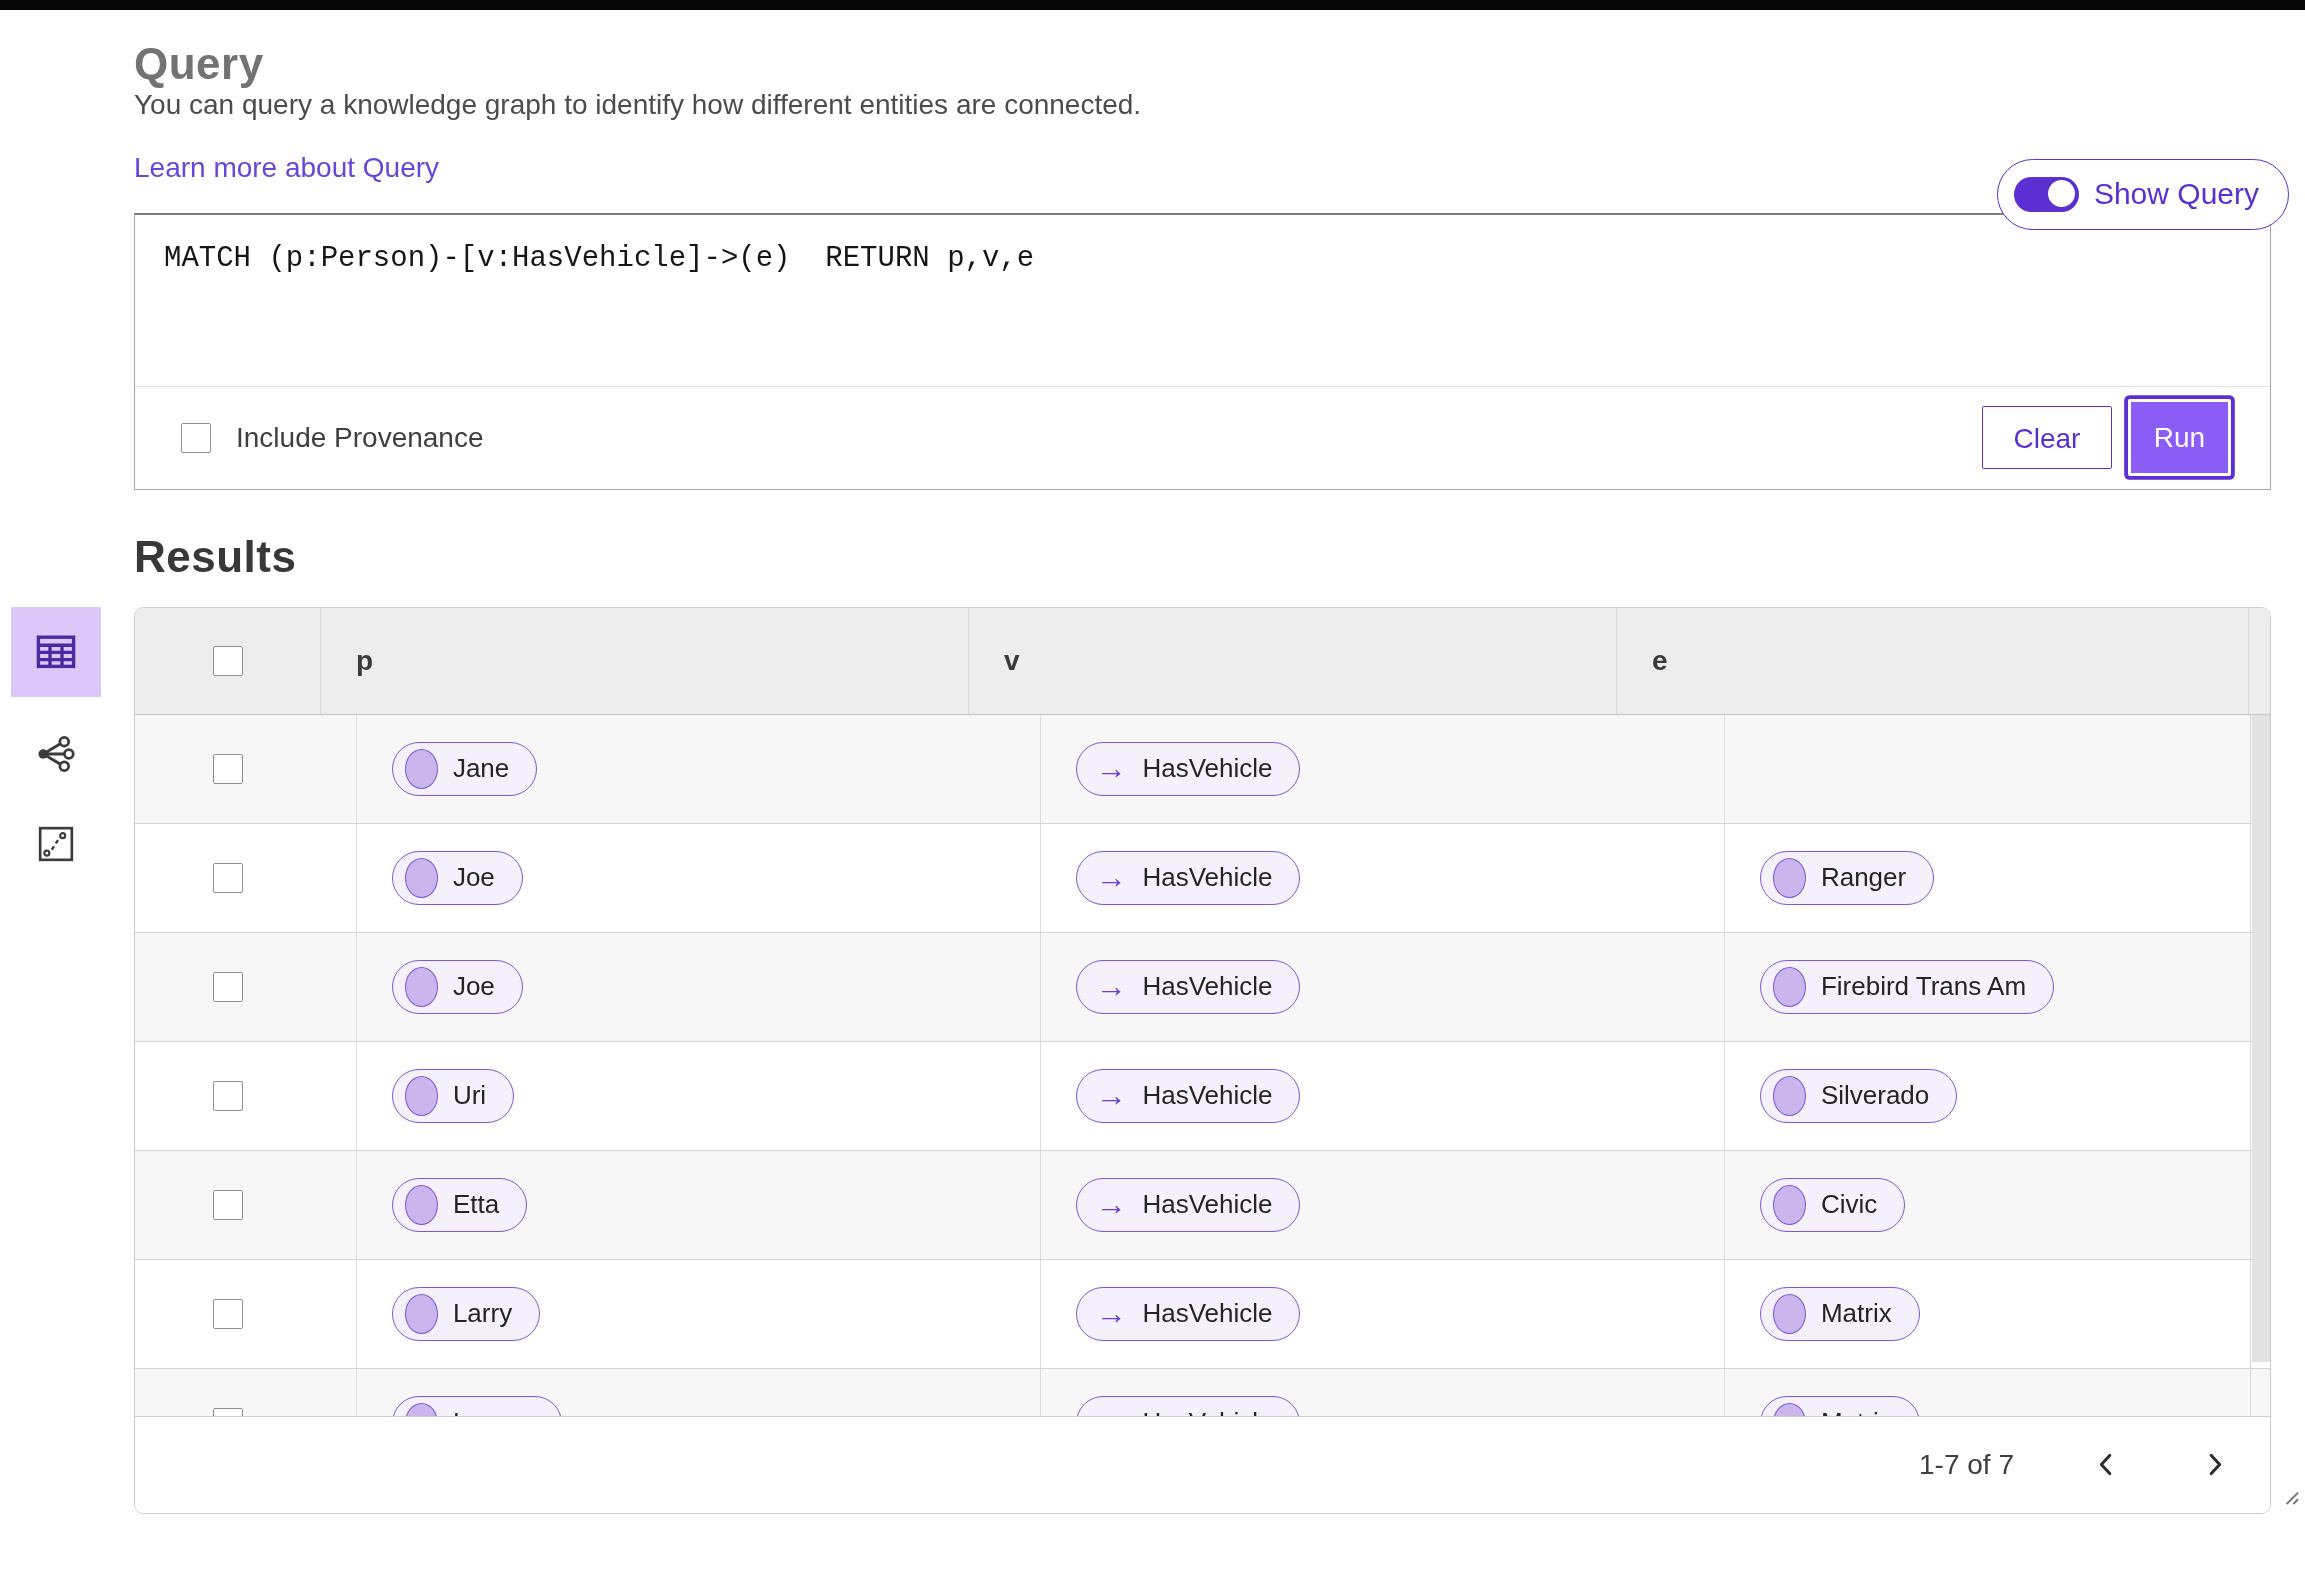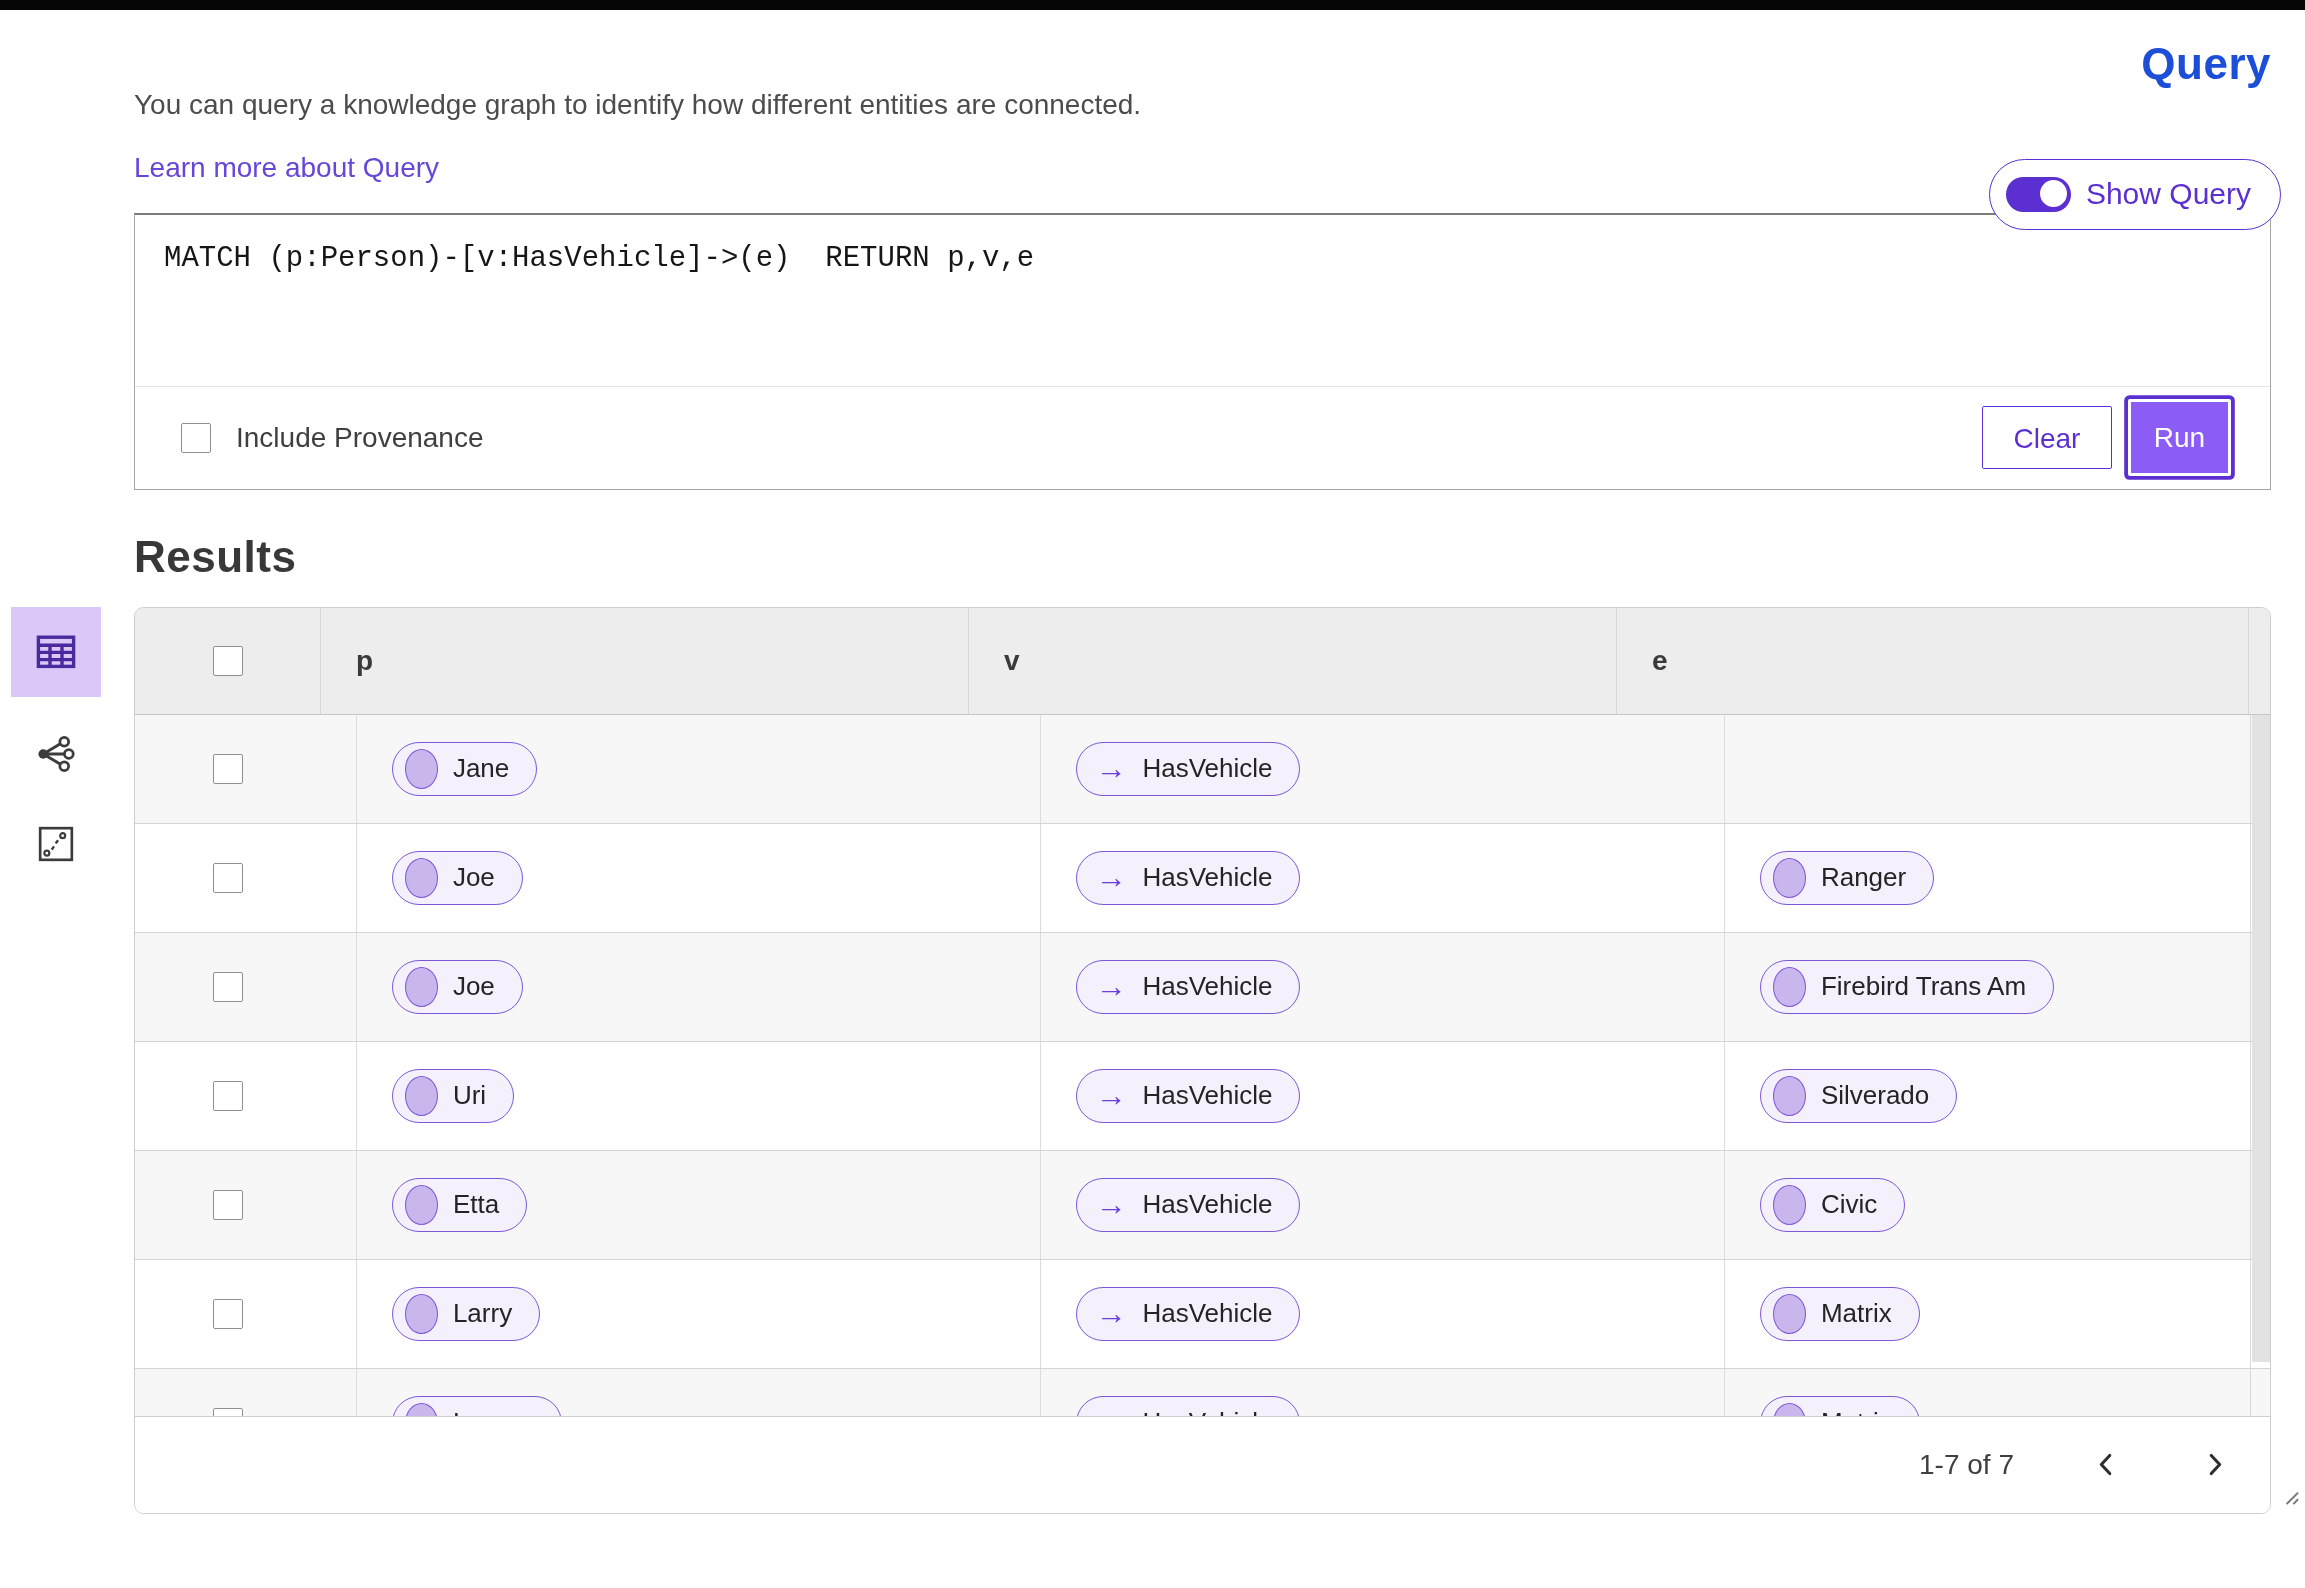--- a/index.html
+++ b/index.html
@@ -4,26 +4,26 @@
 <style>
   html,body{margin:0;padding:0;}
   body{
     width:2306px;height:1588px;overflow:hidden;background:#ffffff;
     font-family:"Liberation Sans", sans-serif;color:#3d3d3d;position:relative;
   }
   .topbar{height:9.6px;background:#060606;width:100%;}
   .content{position:relative;padding:0 35px 0 134px;}
 
   
-  .page-title{margin:29px 0 0;font-size:44px;font-weight:bold;color:#1d4ed8;letter-spacing:0.5px;text-align:right;}
+  .page-title{margin:29px 0 0;font-size:44px;font-weight:bold;color:#737373;letter-spacing:0.5px;}
   .desc{font-size:28px;color:#4c4c4c;}
   .learn-link{display:inline-block;margin-top:31px;font-size:28px;color:#6746d8;cursor:pointer;text-decoration:none;}
 
   .show-query{
-    position:absolute;top:120px;right:25px;height:71px;box-sizing:border-box;
+    position:absolute;top:120px;right:17px;height:71px;box-sizing:border-box;
     border:1.9px solid #5b2fd1;border-radius:38px;background:#fff;
     display:flex;align-items:center;gap:15.4px;padding:0 29px 0 15.4px;cursor:pointer;
   }
   .toggle-switch{width:65px;height:35px;border-radius:17.3px;background:#5b2fd1;position:relative;flex:none;}
   .toggle-knob{position:absolute;right:3.8px;top:3.8px;width:27px;height:27px;border-radius:50%;background:#fff;}
   .show-query-label{font-size:30px;color:#5b2fd1;white-space:nowrap;}
 
   .query-box{margin-top:29px;border:1px solid #a6a6a6;border-top:2.9px solid #7b7b7b;background:#fff;}
   .query-editor{
     position:relative;height:117px;padding:27px 29px;

